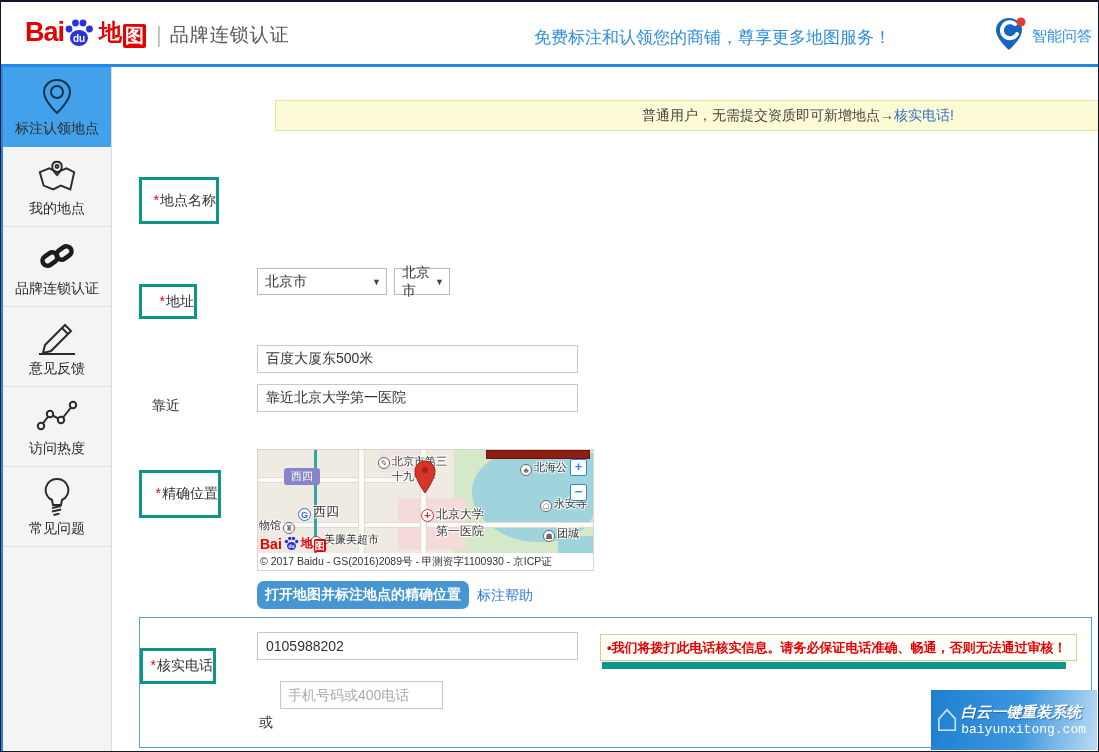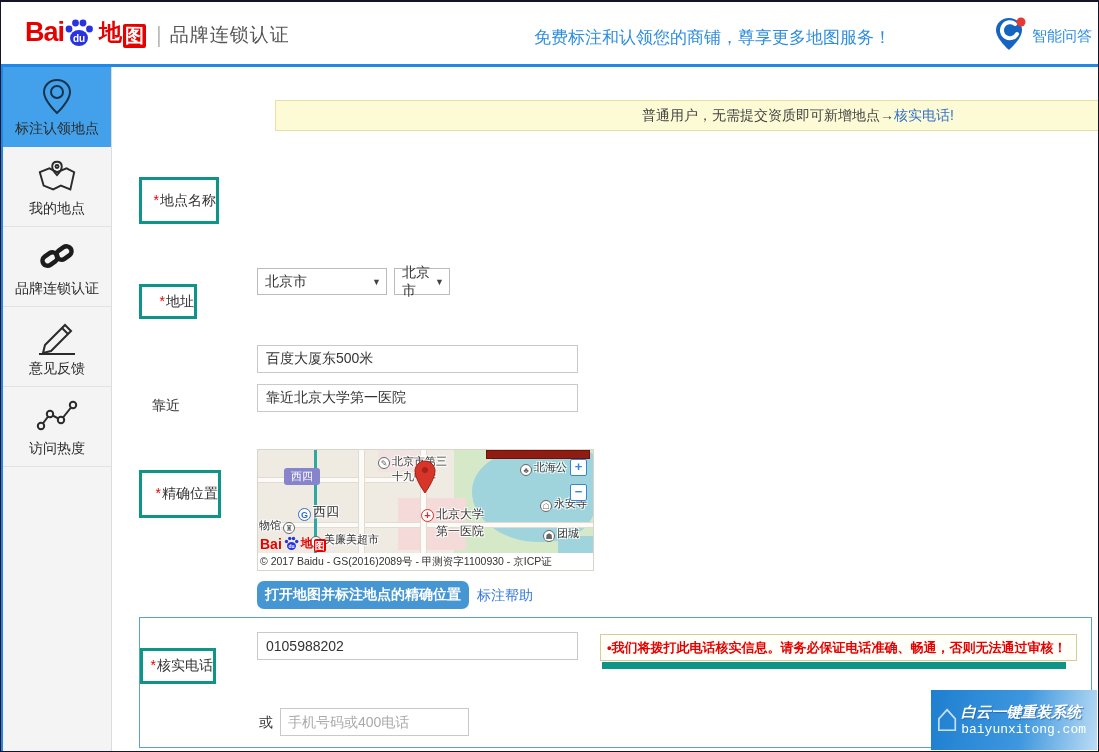--- a/index.html
+++ b/index.html
@@ -196,20 +196,31 @@
         <svg width="44" height="38" viewBox="0 0 44 38" fill="none" stroke="#2b2b2b" stroke-width="2">
           <polyline points="6,28 15,16 26,22 38,7"></polyline>
           <circle cx="6" cy="28" r="3.2" fill="#F4F4F4"></circle>
           <circle cx="15" cy="16" r="3.2" fill="#F4F4F4"></circle>
           <circle cx="26" cy="22" r="3.2" fill="#F4F4F4"></circle>
           <circle cx="38" cy="7" r="3.2" fill="#F4F4F4"></circle>
         </svg>
       </span>
       <span class="s-label">访问热度</span>
     </div>
+    <div class="side-item">
+      <span class="s-icon">
+        <svg width="38" height="42" viewBox="0 0 38 42" fill="none" stroke="#2b2b2b" stroke-width="2">
+          <path d="M19 3 a11 11 0 0 1 5 21 l-1 5 h-8 l-1 -5 a11 11 0 0 1 5 -21 z"></path>
+          <path d="M14 32 l9 -2"></path>
+            <path d="M14 35.5 l9 -2"></path>
+            <path d="M15.5 39 l6 -1.4"></path>
+        </svg>
+      </span>
+      <span class="s-label">常见问题</span>
+    </div>
   </div>
 
   <div class="main">
 
     <div class="notice"><span>普通用户，无需提交资质即可新增地点→</span><a>核实电话!</a></div>
 
     <div class="tealbox" style="left:26px;top:110px;width:80px;height:47px;">
       <span><span class="req">*</span><span>地点名称</span></span>
     </div>
 
@@ -293,21 +304,21 @@
 
     <div class="phone-panel"></div>
     <div class="tealbox" style="left:27px;top:581px;width:76px;height:36px;">
       <span><span class="req">*</span><span>核实电话</span></span>
     </div>
     <input class="txt-input" style="left: 144px; top: 565px; width: 321px;" value="0105988202">
     <div class="warn-box">•我们将拨打此电话核实信息。请务必保证电话准确、畅通，否则无法通过审核！</div>
     <div class="warn-underline"></div>
 
     <span class="plain-label" style="left:146px;top:647px;">或</span>
-    <input class="txt-input" style="left: 167px; top: 641px; width: 189px; padding-left: 7px;" placeholder="手机号码或400电话">
+    <input class="txt-input" style="left: 167px; top: 614px; width: 163px; padding-left: 7px;" placeholder="手机号码或400电话">
 
     <div class="watermark">
       <span class="wm-house">⌂</span>
       <span class="wm-text">
         <span class="wm-line1">白云一键重装系统</span>
         <span class="wm-line2">baiyunxitong.com</span>
       </span>
     </div>
 
   </div>

